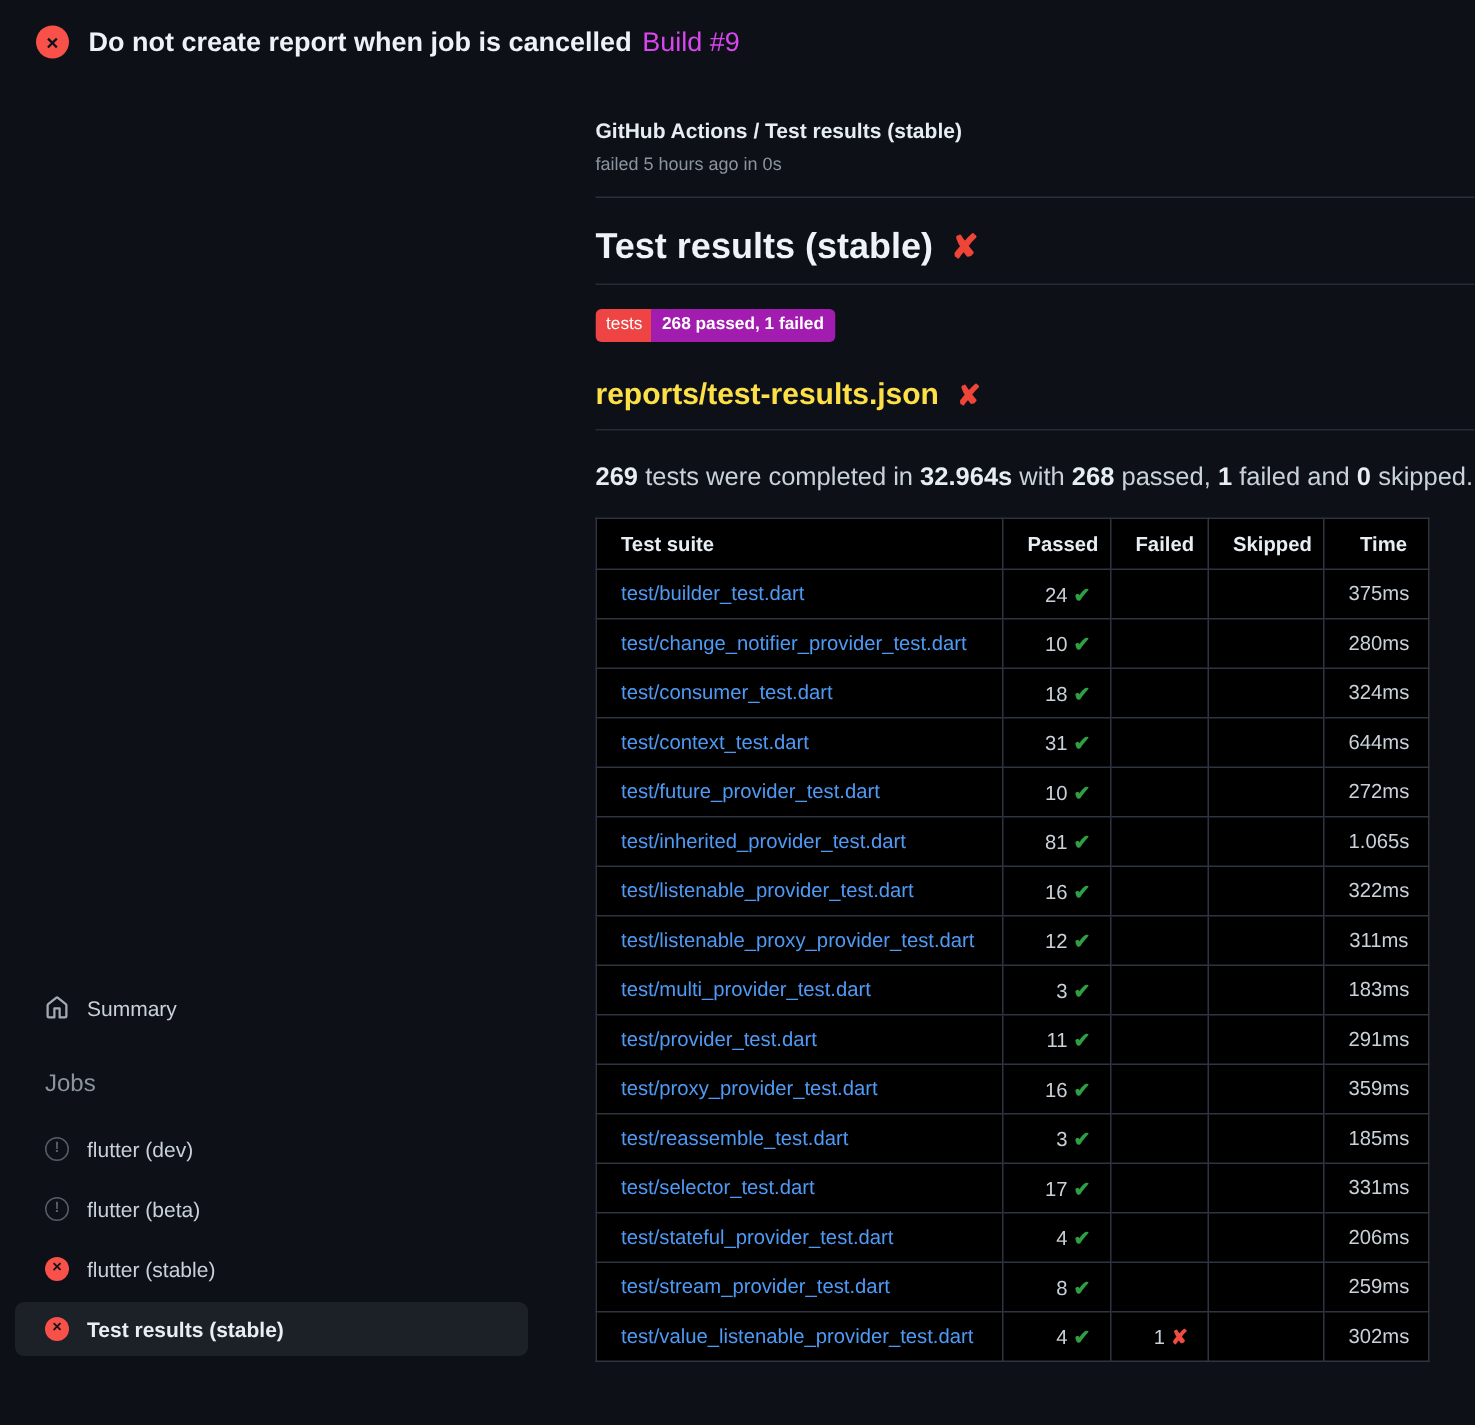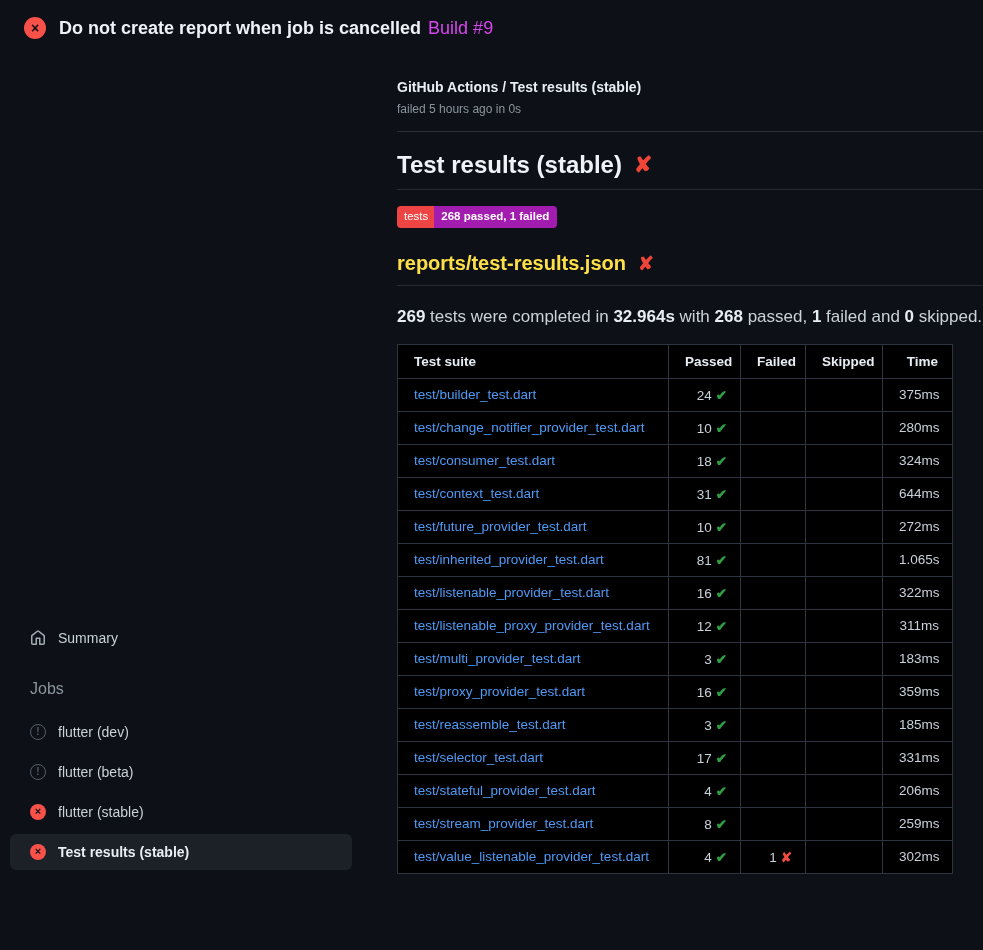--- a/index.html
+++ b/index.html
@@ -247,20 +247,27 @@
             <td class="num">311ms</td>
           </tr>
           <tr>
             <td><a class="suite">test/multi_provider_test.dart</a></td>
             <td class="num"><span>3</span><span class="check">✔</span></td>
             <td class="num"></td>
             <td class="num"></td>
             <td class="num">183ms</td>
           </tr>
           <tr>
+            <td><a class="suite">test/provider_test.dart</a></td>
+            <td class="num"><span>11</span><span class="check">✔</span></td>
+            <td class="num"></td>
+            <td class="num"></td>
+            <td class="num">291ms</td>
+          </tr>
+          <tr>
             <td><a class="suite">test/proxy_provider_test.dart</a></td>
             <td class="num"><span>16</span><span class="check">✔</span></td>
             <td class="num"></td>
             <td class="num"></td>
             <td class="num">359ms</td>
           </tr>
           <tr>
             <td><a class="suite">test/reassemble_test.dart</a></td>
             <td class="num"><span>3</span><span class="check">✔</span></td>
             <td class="num"></td>

